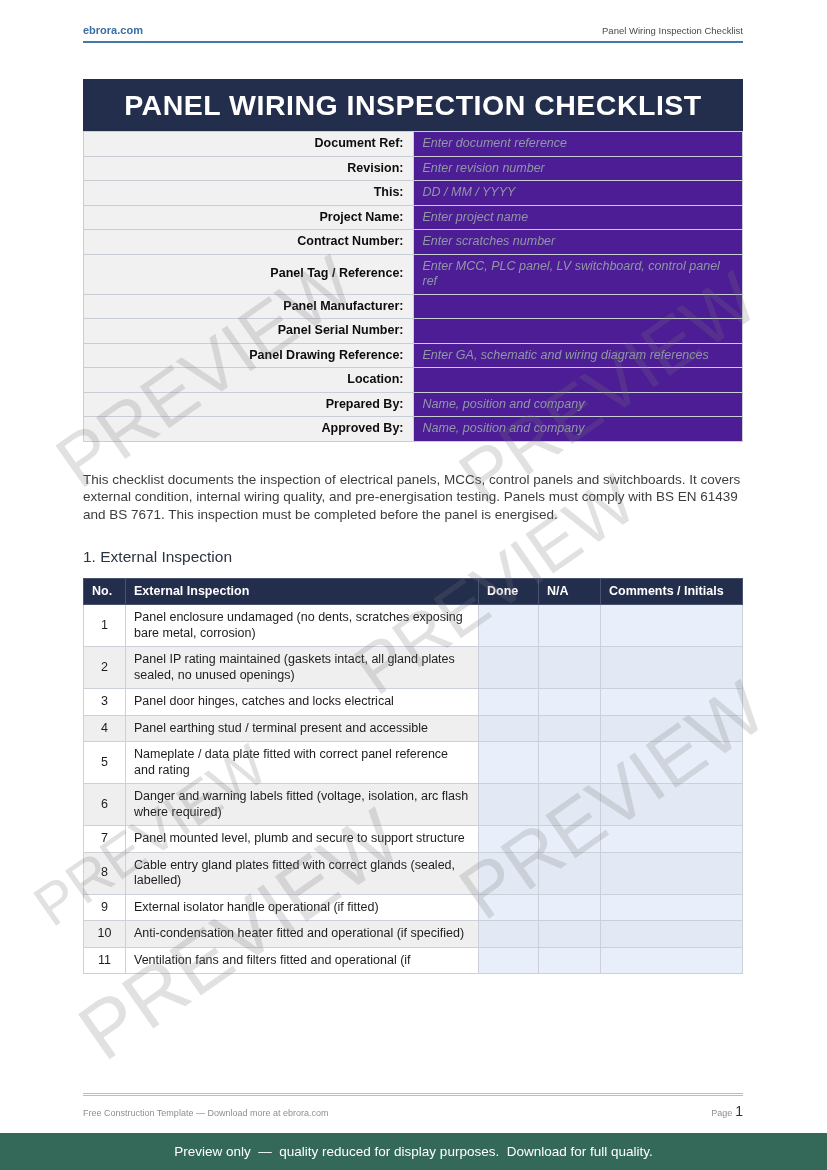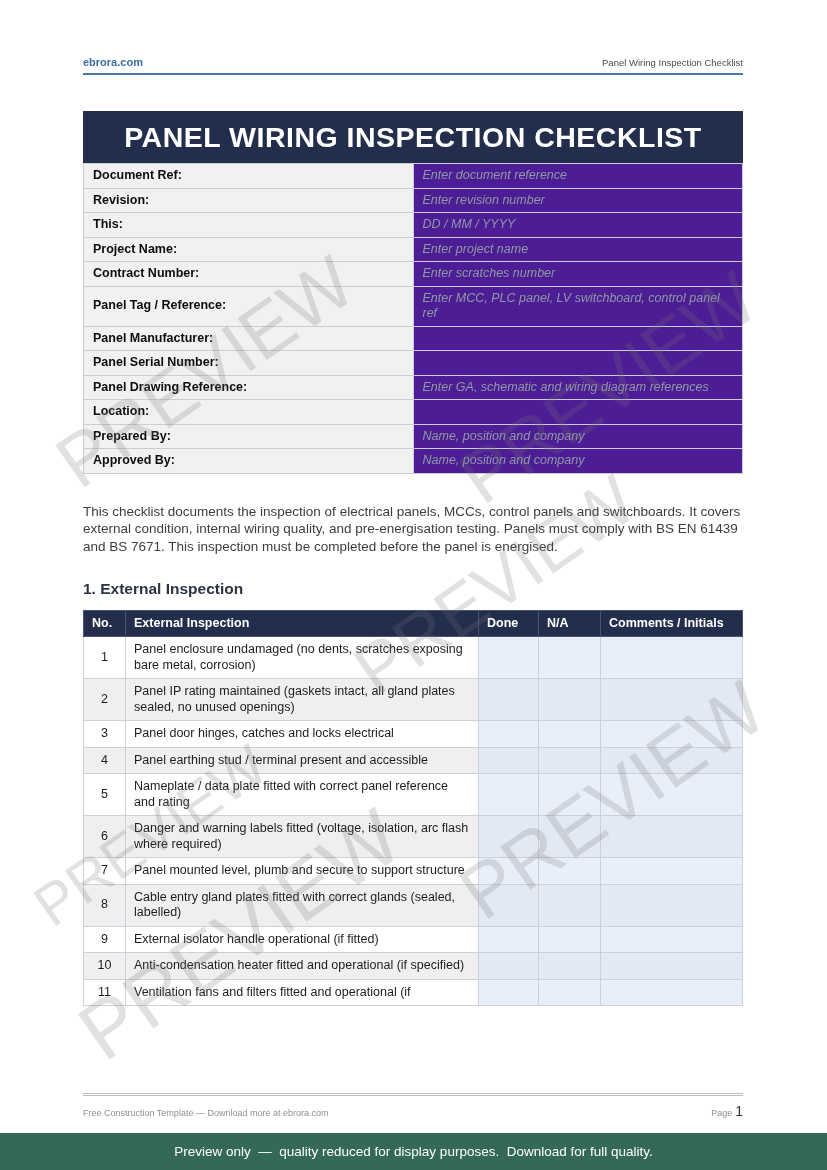--- a/index.html
+++ b/index.html
@@ -7,46 +7,46 @@
   .page {
     position:relative; width:827px; height:1170px; margin:0 auto;
     background:#ffffff; overflow:hidden;
     font-family:"Liberation Sans", sans-serif; color:#1a1a1a;
   }
   .content { position:absolute; left:83px; top:0; width:660px; z-index:1; }
 
   
   .page-header {
     display:flex; justify-content:space-between; align-items:flex-end;
-    padding-top:56px; padding-bottom:5px; border-bottom:2px solid #4779a8;
+    padding-top:24px; padding-bottom:5px; border-bottom:2px solid #4779a8;
   }
   .site { color:#3a6ea5; font-weight:bold; font-size:11px; text-decoration:none; }
   .hdr-doc { color:#4a4a4a; font-size:9.5px; }
 
   
   .title-bar {
     margin-top:36px; height:52px; background:#232e4d; color:#ffffff;
     text-align:center; font-weight:bold; font-size:28.5px; line-height:52px;
     letter-spacing:0.5px; white-space:nowrap;
   }
 
   
   table.info { width:100%; border-collapse:collapse; font-size:12.5px; }
   table.info td { border:1px solid #c9ced6; padding:4px 9px; vertical-align:middle; line-height:15.5px; }
-  table.info td.lbl { background:#f1f1f2; font-weight:bold; color:#0d0d0d; width:50%; }
+  table.info td.lbl { background:#f1f1f2; font-weight:bold; color:#0d0d0d; width:50%;text-align:right; }
   table.info td.val { background:#4c1d95; font-style:italic; color:#9098a4; }
 
   
   .intro {
     margin-top:29px; font-size:13.5px; color:#3d3d3d;
     line-height:17.5px;
   }
 
   
-  .section-heading { margin-top:25px; margin-bottom:12px; font-size:15.5px; font-weight:bold; color:#2b3442; }
+  .section-heading { margin-top:25px; margin-bottom:12px; font-size:15.5px; font-weight:normal; color:#2b3442; }
 
   table.checklist { width:100%; border-collapse:collapse; font-size:12.5px; }
   table.checklist th {
     background:#232e4d; color:#ffffff; font-weight:bold; text-align:left;
     padding:5px 8px; border:1px solid #47536f; vertical-align:middle;
     line-height:15px; font-size:12.5px;
   }
   th.col-no { width:42px; text-align:center; padding:5px 5px; word-break:break-all; }
   th.col-done { width:60px; text-align:center; }
   th.col-na { width:62px; text-align:center; }

